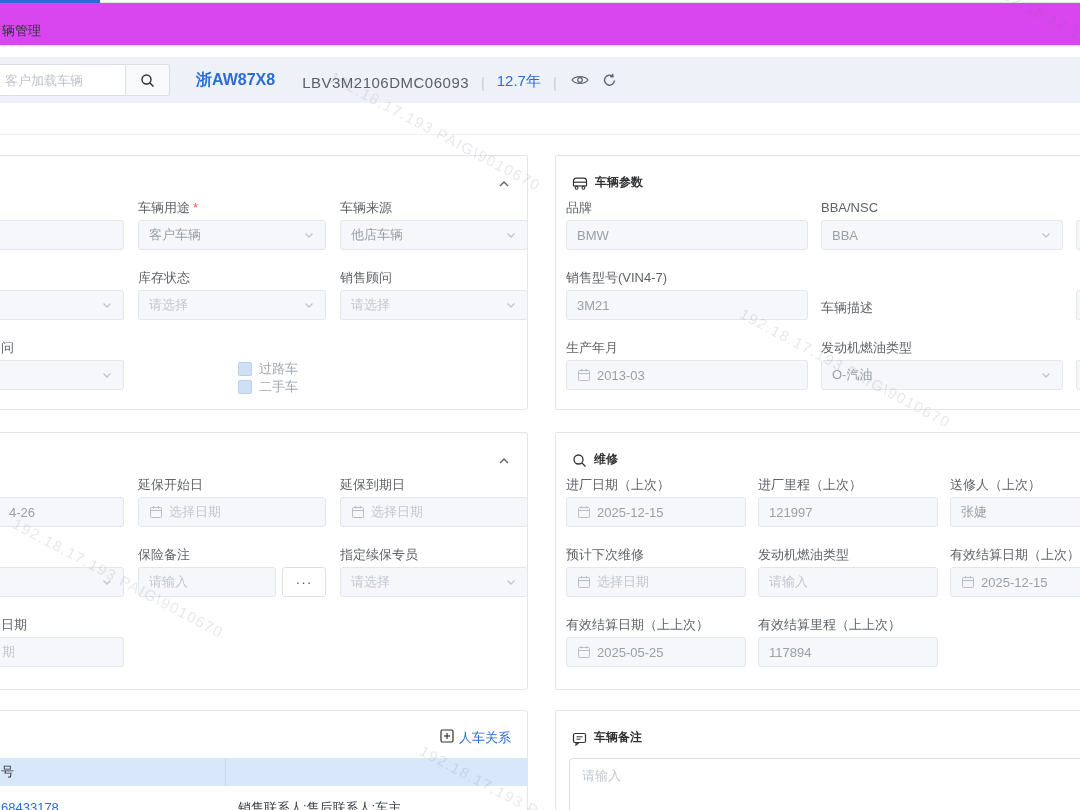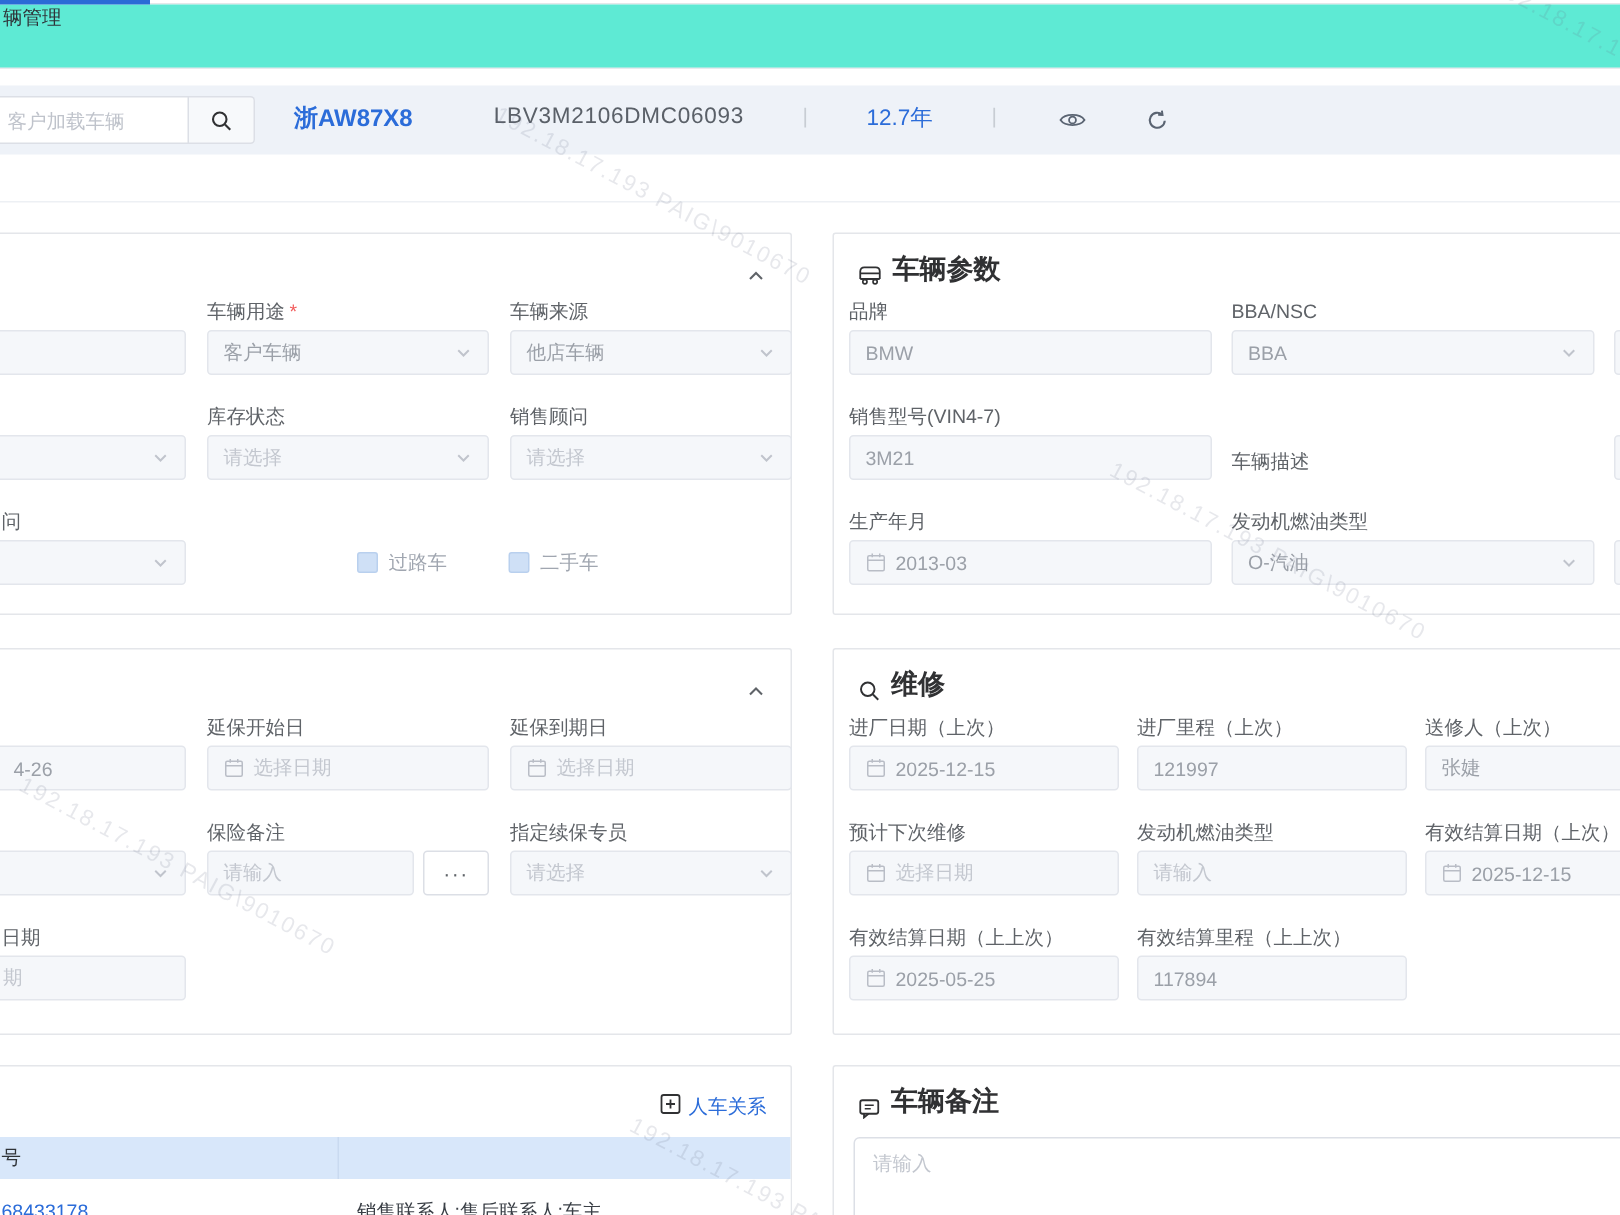--- a/index.html
+++ b/index.html
@@ -3,33 +3,33 @@
 <meta charset="utf-8">
 <style>
   * { margin:0; padding:0; box-sizing:border-box; }
   html,body { background:#fff; }
   body { font-family:"Liberation Sans","DejaVu Sans",sans-serif; font-size:13px; color:#333; }
   .screen { position:relative; width:1080px; height:810px; overflow:hidden; background:#fff; }
 
   
   .top-accent { position:absolute; top:0; left:0; width:100px; height:3px; background:#2b6bd6; z-index:10; }
   .top-hairline { position:absolute; top:2px; left:100px; right:0; height:1px; background:#e4e7ea; }
-  .page-header { position:absolute; top:3px; left:0; width:100%; height:43px; background:#5eead4;
-    border-bottom:1px solid #e8eaee; display:flex; padding:0 0 5px 2px; color:#2f3338; }
+  .page-header { position:absolute; top:3px; left:0; width:100%; height:43px; background:#d946ef;
+    border-bottom:1px solid #e8eaee; display:flex; align-items:flex-end; padding:0 0 5px 2px; color:#2f3338; }
 
   .toolbar { position:absolute; top:57px; left:0; width:100%; height:46px; background:#eef2f8;
     display:flex; align-items:center; }
   .search-wrap { display:flex; margin-left:-32px; flex:none; }
   .search-input { width:158px; height:32px; border:1px solid #dcdfe6; border-radius:3px 0 0 3px;
     background:#fff; outline:none; font-size:13px; padding:0 8px 0 36px; color:#333;
     font-family:"Liberation Sans","DejaVu Sans",sans-serif; }
   .search-input::placeholder { color:#bfc3cb; }
   .search-btn { width:44px; height:32px; background:#f7f9fb; border:1px solid #dcdfe6; border-left:none;
     border-radius:0 3px 3px 0; display:flex; align-items:center; justify-content:center; color:#3a3f46; cursor:pointer; }
-  .plate-group { display:flex; align-items:flex-start; margin-left:26px;gap:27px; }
+  .plate-group { display:flex; align-items:flex-end; margin-left:26px; }
   .plate { font-size:16px; font-weight:700; color:#2b6cd9; }
   .vin { font-size:15px; color:#5a6068; letter-spacing:.5px; margin-left:27px; }
   .tsep { color:#c8cdd4; margin:0 12px; font-size:14px; }
   .age { font-size:15px; color:#2b6cd9; }
   .tool-icon { display:flex; align-items:center; justify-content:center; width:22px; height:22px;
     color:#5a6472; cursor:pointer; }
   .tool-icon + .tool-icon { margin-left:8px; }
 
   .content-topline { position:absolute; top:134px; left:0; width:100%; height:1px; background:#edf0f4; }
 
@@ -37,21 +37,21 @@
   .panel { position:absolute; background:#fff; border:1px solid #e4e6ea; border-radius:2px; }
   .panel-basic    { left:-81px; top:155px; width:609px; height:255px; }
   .panel-params   { left:555px; top:155px; width:770px; height:255px; }
   .panel-warranty { left:-81px; top:432px; width:609px; height:258px; }
   .panel-repair   { left:555px; top:432px; width:770px; height:258px; }
   .panel-relations{ left:-81px; top:710px; width:609px; height:140px; }
   .panel-remarks  { left:555px; top:710px; width:770px; height:140px; }
 
   .panel-head { height:43px; display:flex; align-items:flex-end; padding:0 16px 8px; }
   .panel-head.right-only { justify-content:flex-end; }
-  .panel-title { font-size:18px; font-weight:700; color:#303133; margin-left:7px; }
+  .panel-title { font-size:12px; font-weight:700; color:#303133; margin-left:7px; }
   .head-icon { color:#303133; display:flex; }
   .collapse-btn { color:#5f6368; display:flex; cursor:pointer; }
 
   .frow { display:flex; align-items:flex-end; margin:0 0 19px 16px; }
   .panel-params .frow, .panel-repair .frow { margin-left:10px; }
   .fgroup { width:188px; margin-right:14px; flex:none; }
   .panel-params .fgroup { width:242px; margin-right:13px; }
   .panel-repair .fgroup { width:180px; margin-right:12px; }
   .fgroup > label { display:block; height:18px; line-height:18px; margin-bottom:3px; font-size:13px;
     color:#5f6368; white-space:nowrap; }
@@ -67,21 +67,21 @@
 
   .inline { display:flex; gap:6px; }
   .inline .ctrl { flex:1; }
   .more-btn { width:44px; height:30px; flex:none; background:#fff; border:1px solid #dcdfe6; border-radius:3px;
     display:flex; align-items:center; justify-content:center; color:#5f6368; font-size:14px; letter-spacing:1px; cursor:pointer; }
 
   .cutpad-a { padding-left:72px; }   
   .cutpad-b { padding-left:65px; }   
   .cutpad-c { padding-left:65px; }   
 
-  .cbx-row { display:flex; align-items:center; height:30px; margin-left:100px; }
+  .cbx-row { display:flex; align-items:center; height:30px; margin-left:100px;flex-direction:column; }
   .cbx-item { display:flex; align-items:center; margin-right:41px; cursor:pointer; }
   .cbx { width:14px; height:14px; background:#cfe0f6; border:1px solid #b9d0ee; border-radius:2px;
     margin-right:7px; flex:none; }
   .cbx-label { color:#a0a6b0; font-size:13px; }
 
   
   .relations-head { height:42px; display:flex; align-items:flex-end; justify-content:flex-end; padding:0 16px 6px; }
   .add-link { display:flex; gap:5px; color:#2b6cd9; font-size:13px; cursor:pointer; }
   .rel-table { margin-top:5px; width:100%; }
   .rt-header { display:flex; height:28px; background:#d8e7fa; align-items:center; }

